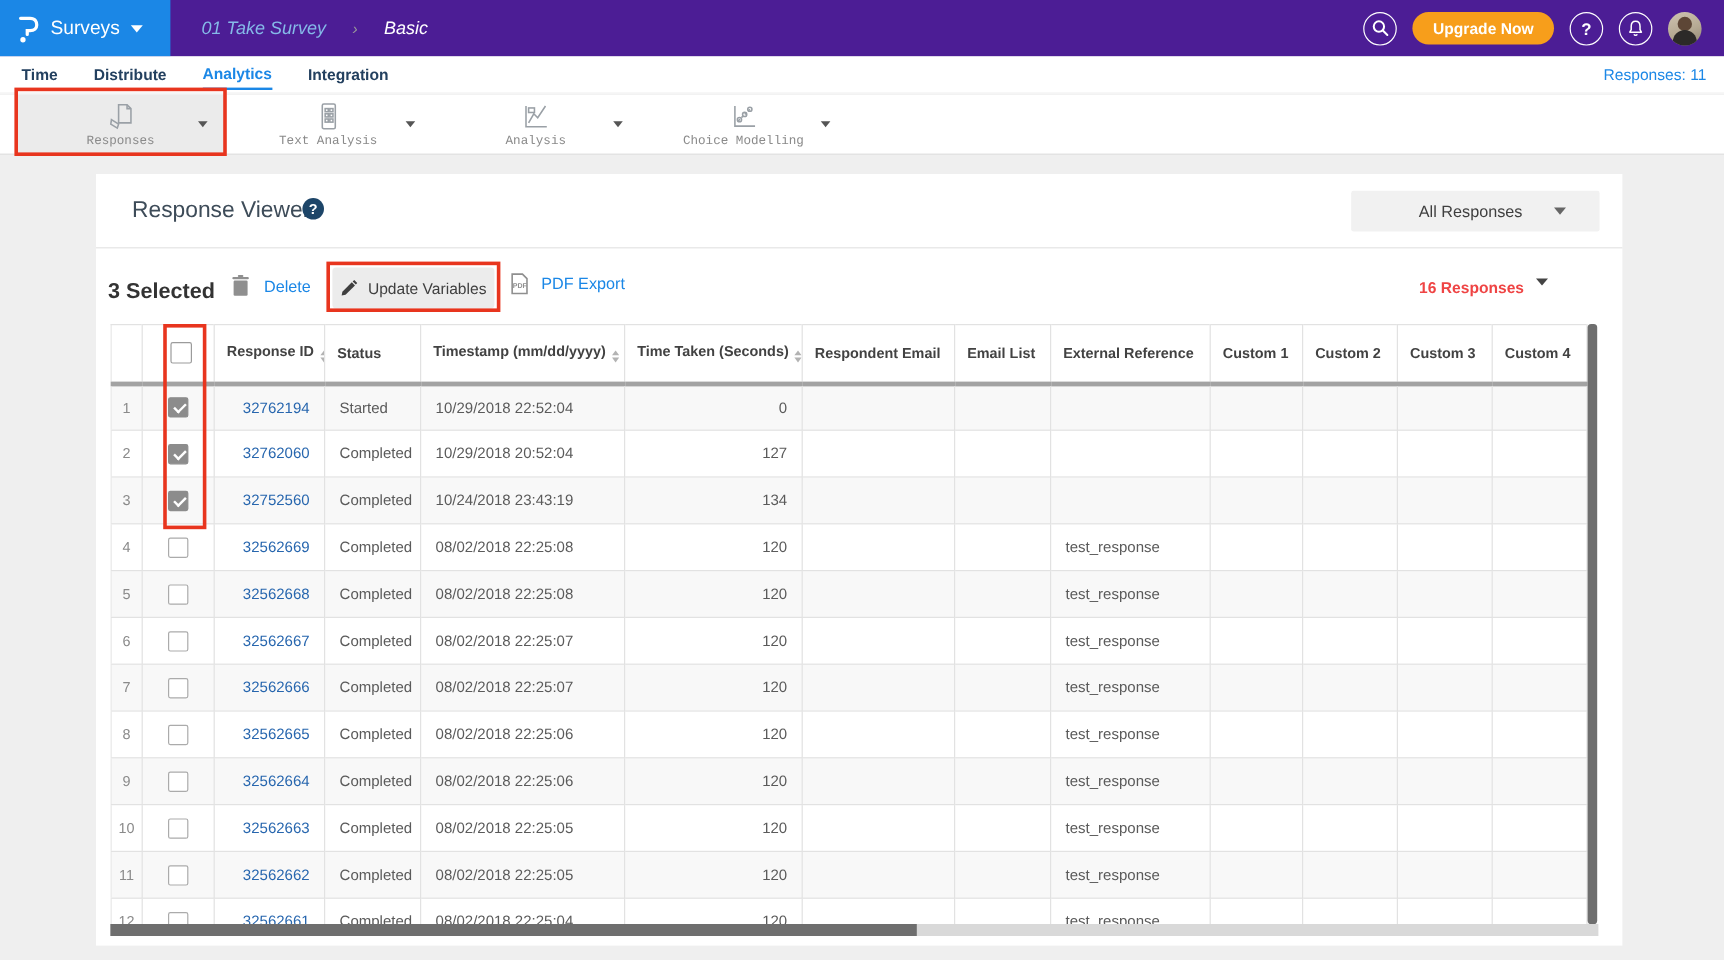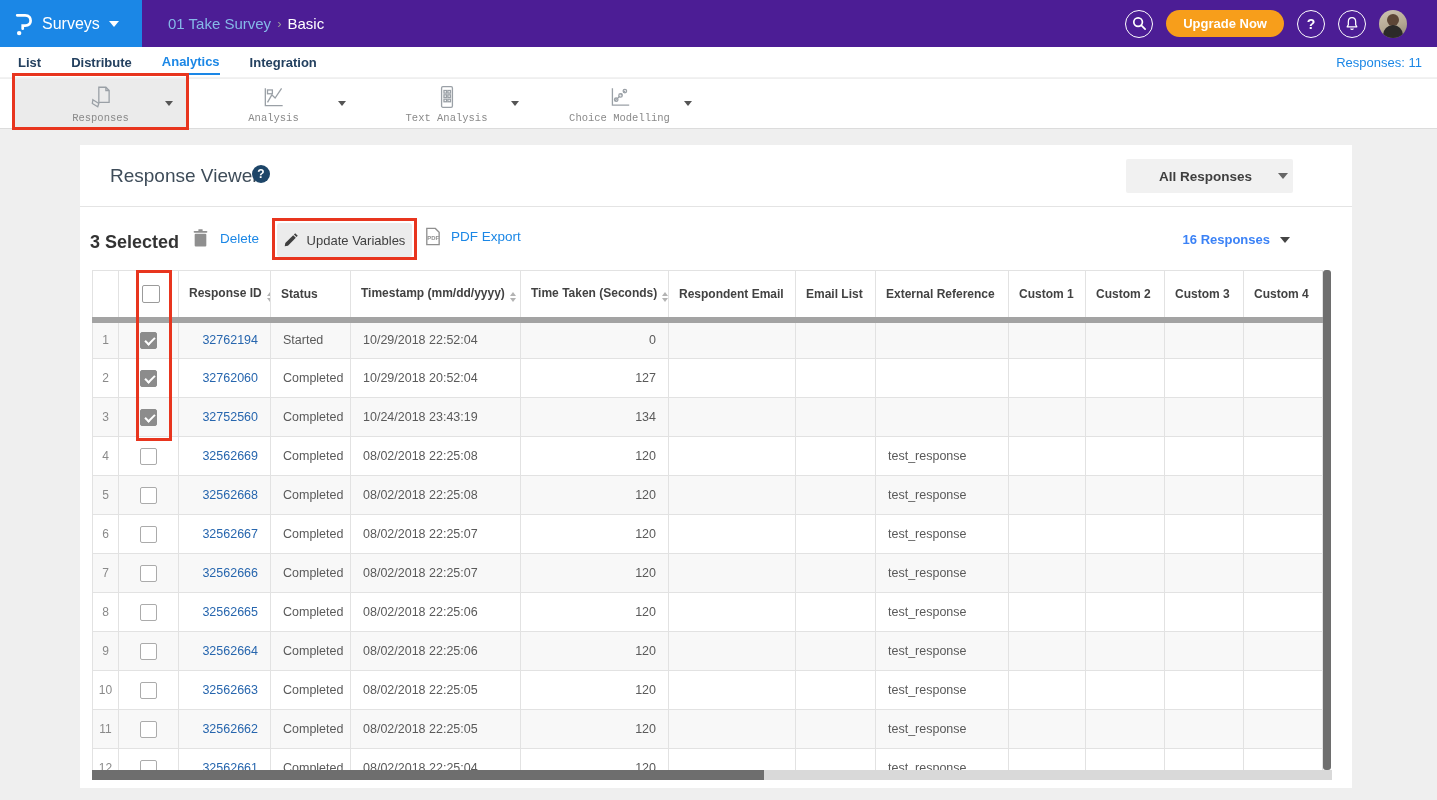--- a/index.html
+++ b/index.html
@@ -7,24 +7,24 @@
               font-family:"Liberation Sans","DejaVu Sans",sans-serif; }
 
   
   #topbar { position:absolute; left:0; top:0; width:1437px; height:47px; background:#4c1d95;
             display:flex; align-items:center; }
   #logo-area { width:142px; height:47px; background:#1b87e6; display:flex; align-items:center;
                padding-left:14px; gap:9px; cursor:pointer; }
   #logo-area .product { color:#fff; font-size:16px; }
   .caret { width:0; height:0; border-left:5px solid transparent; border-right:5px solid transparent;
            border-top:6px solid #fff; display:inline-block; }
-  #breadcrumb { color:#fff; font-size:15px; margin-left:26px; display:flex; align-items:center; gap:6px; }
+  #breadcrumb { color:#fff; font-size:15px; margin-left:26px; display:flex; align-items:center; gap:22px;font-style:italic; }
   #breadcrumb .survey { color:#85b9e8; }
   #breadcrumb .sep { color:#9a9a9a; font-size:13px; }
-  #topbar-right { margin-left:auto; display:flex; align-items:center; gap:13px; padding-right:30px; }
+  #topbar-right { margin-left:auto; display:flex; align-items:center; gap:13px; padding-right:19px; }
   .circle-btn { width:28px; height:28px; border:1.5px solid #fff; border-radius:50%;
                 display:flex; align-items:center; justify-content:center; color:#fff; cursor:pointer; }
   #upgrade-btn { height:27px; border-radius:14px; background:#f79e1b; color:#fff; font-weight:bold;
                  font-size:13px; display:flex; align-items:center; padding:0 17px; border:none; cursor:pointer; }
   #avatar { width:28px; height:28px; border-radius:50%; overflow:hidden; position:relative;
             background:linear-gradient(160deg,#cfc4b2 0%,#b5a993 55%,#8f8574 100%); cursor:pointer; }
   #avatar .head { position:absolute; left:8px; top:4px; width:12px; height:12px; border-radius:50%; background:#5d4636; }
   #avatar .body { position:absolute; left:4px; top:15px; width:20px; height:14px; border-radius:10px 10px 0 0; background:#2c2a28; }
 
   
@@ -52,45 +52,45 @@
   #card-header { position:relative; height:62px; border-bottom:1px solid #e4e4e4; }
   #page-title { position:absolute; left:30px; top:20px; font-size:19px; color:#3e4c59; }
   #title-help { position:absolute; left:172px; top:20px; width:18px; height:18px; border-radius:50%;
                 background:#1d4568; color:#fff; font-size:12px; font-weight:bold; display:flex;
                 align-items:center; justify-content:center; cursor:pointer; }
   #search-box { position:absolute; left:788px; top:14px; width:252px; height:34px; background:#f4f4f4;
                 display:flex; align-items:center; padding:0 10px; gap:8px; border-radius:2px; }
   #search-box input { border:none; outline:none; background:transparent; font-size:13.5px; color:#444;
                       width:200px; font-family:inherit; }
   #search-box input::placeholder { color:#9a9a9a; }
-  #filter-dropdown { position:absolute; left:1046px; top:14px; width:167px; height:34px; background:#f1f1f1;
+  #filter-dropdown { position:absolute; left:1046px; top:14px; width:207px; height:34px; background:#f1f1f1;
                      border-radius:2px; display:flex; align-items:center; justify-content:center; gap:26px;
-                     font-size:13.5px; font-weight:bold; color:#3f3f3f; cursor:pointer;padding-left:28px; }
+                     font-size:13.5px; font-weight:normal; color:#3f3f3f; cursor:pointer;padding-left:28px; }
   .dd-caret { width:0; height:0; border-left:5px solid transparent; border-right:5px solid transparent;
               border-top:6px solid #666; }
 
   
   #action-row { position:relative; height:63px; }
   #selected-label { position:absolute; left:10px; top:25px; font-size:18px; font-weight:bold; color:#333; }
   #delete-btn { position:absolute; left:113px; top:22px; display:flex; align-items:center; gap:12px;
                 cursor:pointer; font-size:13.5px; color:#1b87e6; }
   #update-vars-btn { position:absolute; left:197px; top:16px; width:135px; height:34px; background:#ececec;
                      border-radius:3px; display:flex; align-items:center; justify-content:center; gap:9px;
                      font-size:13px; color:#3f3f3f; cursor:pointer; }
   #pdf-btn { position:absolute; left:343px; top:20px; display:flex; align-items:center; gap:9px;
              cursor:pointer; font-size:13.5px; color:#1b87e6; }
-  #responses-dd { position:absolute; right:62px; top:25px; display:flex; align-items:center; gap:10px;
-                  font-size:13px; font-weight:bold; color:#3b82f6; cursor:pointer; }
+  #responses-dd { position:absolute; right:62px; top:25px; display:flex; gap:10px;
+                  font-size:13px; font-weight:bold; color:#ef4444; cursor:pointer; }
   #responses-dd .dd-caret { border-top-color:#444; }
 
   
   #table-clip { position:absolute; left:12px; top:125px; width:1240px; height:500px; overflow:hidden; }
   #resp-table { border-collapse:collapse; table-layout:fixed; width:1230px;
                 border-top:1px solid #e2e2e2; border-left:1px solid #e2e2e2; }
-  #resp-table th { height:49px; background:#fff; border-right:1px solid #e2e2e2; border-bottom:6px solid #a3a3a3;
+  #resp-table th { height:49px; background:#fff; border-right:1px solid #e2e2e2; border-bottom:4px solid #a3a3a3;
                    font-size:12px; font-weight:bold; color:#424242; white-space:nowrap; overflow:hidden;
                    padding:0 6px 0 10px; text-align:left; }
   #resp-table td { height:39px; border-right:1px solid #e2e2e2; border-bottom:1px solid #e2e2e2;
                    font-size:12.5px; color:#5a5a5a; white-space:nowrap; overflow:hidden; padding:0 12px; }
   #resp-table tbody tr:nth-child(odd) td { background:#f8f8f8; }
   #resp-table tbody tr:nth-child(even) td { background:#fff; }
   .al-right { text-align:right !important; }
   .al-center { text-align:center !important; }
   .col-rownum { color:#8a8a8a !important; font-size:12px !important; padding:0 4px !important; }
   .idlink { color:#2766ae; cursor:pointer; }
@@ -154,57 +154,57 @@
       </svg>
     </div>
     <div id="avatar">
       <div class="head"></div>
         <div class="body"></div>
     </div>
   </div>
 </div>
 
 <div id="navbar">
-  <span class="nav-item">List</span>
+  <span class="nav-item">Time</span>
   <span class="nav-item">Distribute</span>
   <span class="nav-item active">Analytics</span>
   <span class="nav-item">Integration</span>
   <span id="responses-count">Responses: 11</span>
 </div>
 
 <div id="toolbar">
   <div class="tool-btn active">
     <svg width="26" height="26" viewBox="0 0 24 24">
       <path d="M10 3 h6.5 l3 3 v11 h-9.5 z"></path>
         <path d="M16.5 3 v3 h3"></path>
       <path d="M4.5 14.5 l5.5 3.5 -1 3 -5-3 z"></path>
     </svg>
     <span class="tlabel">Responses</span>
-    <span class="tool-caret"></span>
-  </div>
-  <div class="tool-btn">
-    <svg width="26" height="26" viewBox="0 0 24 24">
-      <path d="M4 4 v16 h16"></path>
-        <path d="M6 17 l4-7 3 3 6-9"></path>
-        <rect x="6" y="5.5" width="4.5" height="3.5"></rect>
-    </svg>
-    <span class="tlabel">Analysis</span>
     <span class="tool-caret"></span>
   </div>
   <div class="tool-btn">
     <svg width="26" height="26" viewBox="0 0 24 24">
       <rect x="7" y="2.5" width="10" height="19" rx="1.2"></rect>
       <rect x="9.2" y="6" width="2.4" height="2.4"></rect>
         <rect x="12.8" y="6" width="2.4" height="2.4"></rect>
       <rect x="9.2" y="10" width="2.4" height="2.4"></rect>
         <rect x="12.8" y="10" width="2.4" height="2.4"></rect>
       <rect x="9.2" y="14" width="2.4" height="2.4"></rect>
         <rect x="12.8" y="14" width="2.4" height="2.4"></rect>
     </svg>
     <span class="tlabel">Text Analysis</span>
+    <span class="tool-caret"></span>
+  </div>
+  <div class="tool-btn">
+    <svg width="26" height="26" viewBox="0 0 24 24">
+      <path d="M4 4 v16 h16"></path>
+        <path d="M6 17 l4-7 3 3 6-9"></path>
+        <rect x="6" y="5.5" width="4.5" height="3.5"></rect>
+    </svg>
+    <span class="tlabel">Analysis</span>
     <span class="tool-caret"></span>
   </div>
   <div class="tool-btn">
     <svg width="26" height="26" viewBox="0 0 24 24">
       <path d="M5 4 v15.5 h15.5"></path>
         <path d="M7.5 15.5 L17 6" stroke-dasharray="2 1.6"></path>
       <circle cx="8.5" cy="14.5" r="1.6"></circle>
         <circle cx="12.5" cy="10.5" r="1.6"></circle>
         <circle cx="16.5" cy="6.5" r="1.6"></circle>
     </svg>

